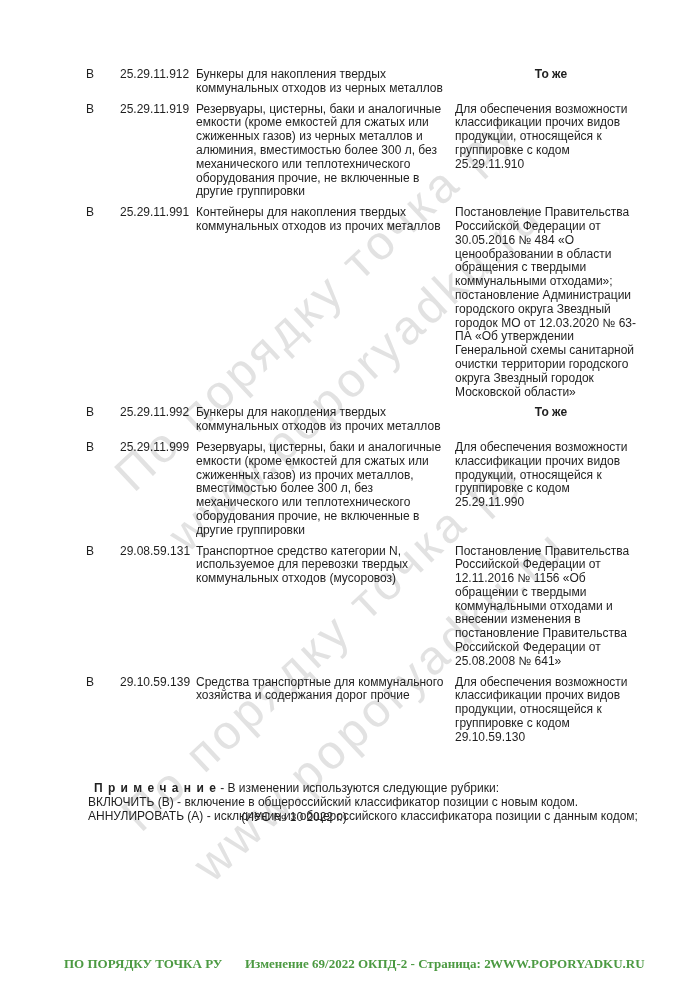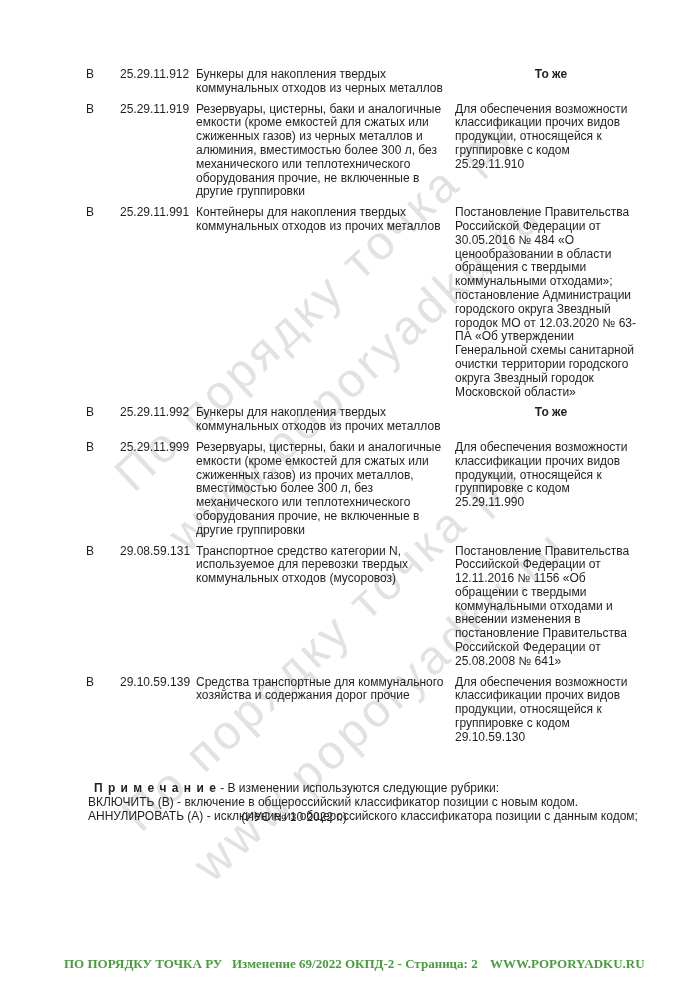--- a/index.html
+++ b/index.html
@@ -37,21 +37,21 @@
   .note-label{font-weight:bold;letter-spacing:1px;}
 
   .ius{position:absolute;left:88px;top:810px;width:412px;text-align:center;font-size:12px;z-index:1;}
 
   
   .footer{
     position:absolute;top:956px;left:0;right:0;height:20px;z-index:1;
     font-family:"Liberation Serif",serif;font-weight:bold;font-size:13px;
   }
   .f-left{position:absolute;left:64px;}
-  .f-center{position:absolute;left:232px;text-align:right;}
+  .f-center{position:absolute;left:245px;text-align:right;}
   .f-right{position:absolute;left:490px;}
 </style>
 </head>
 <body>
 
 <div class="page">
 
   <div>
     <div class="wm wm-a1" style="color: rgb(226, 226, 226);">По порядку точка ру</div>
     <div class="wm wm-b1" style="color: rgb(226, 226, 226);">www.poporyadku.ru</div>

